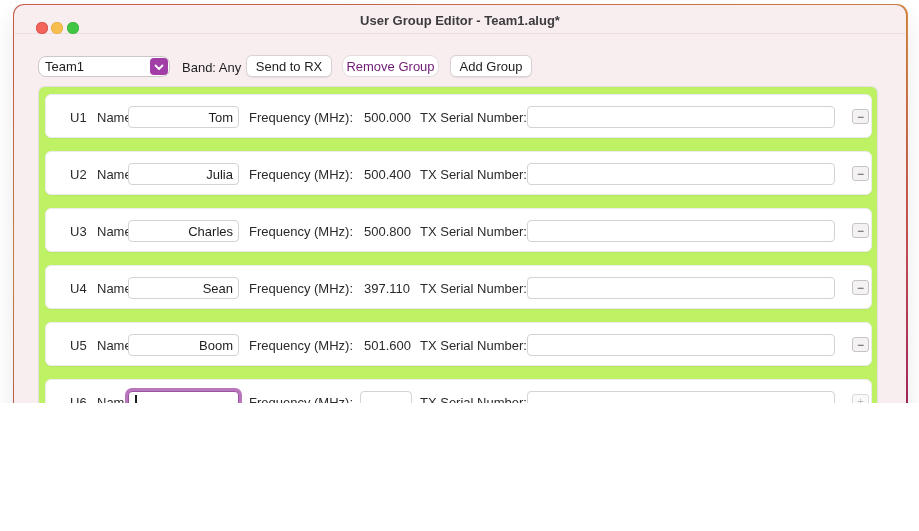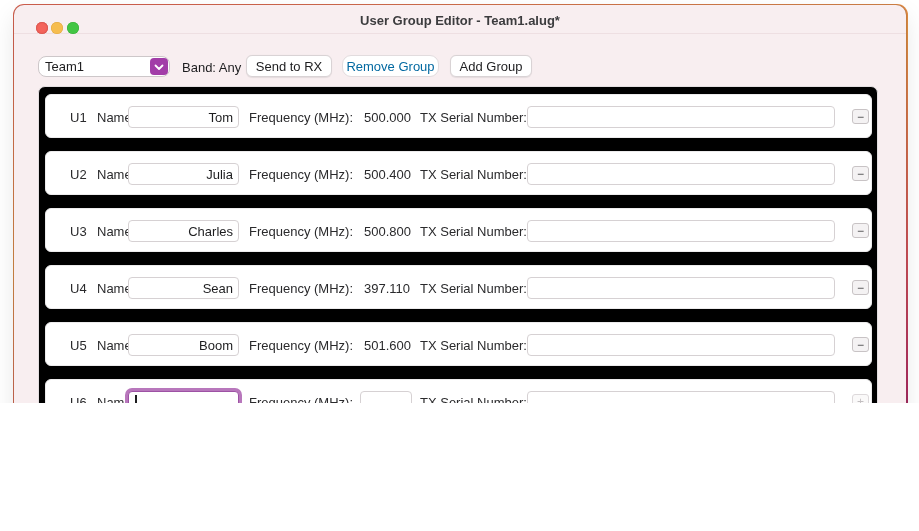--- a/index.html
+++ b/index.html
@@ -25,25 +25,25 @@
   .combo { position:absolute; left:24px; top:51px; width:132px; height:21px; background:#ffffff;
     border:1px solid #cdc7c9; border-radius:8px; }
   .combo input { position:absolute; left:6px; top:0; width:100px; height:19px; border:none; outline:none;
     font-family:"Liberation Sans",sans-serif; font-size:13px; color:#1d1d1f; background:transparent; }
   .combo-btn { position:absolute; right:1px; top:1px; width:18px; height:17px; border:none; border-radius:4px;
     background:#a23da8; display:flex; align-items:center; justify-content:center; cursor:pointer; }
   .band { position:absolute; left:168px; top:55px; font-size:13px; color:#1d1d1f; }
   .tb-btn { position:absolute; top:50px; height:22px; background:#ffffff; border:1px solid #d9d3d5; border-radius:6px;
     font-family:"Liberation Sans",sans-serif; font-size:13px; color:#1d1d1f; box-shadow:0 0.5px 1px rgba(0,0,0,.08); }
   .tb-btn.send   { left:232px; width:86px; }
-  .tb-btn.remove { left:328px; width:97px; color:#0369a1; border-color:#e2dcde; box-shadow:none;border-radius:9px; }
+  .tb-btn.remove { left:328px; width:97px; color:#701a75; border-color:#e2dcde; box-shadow:none;border-radius:9px; }
   .tb-btn.add    { left:436px; width:82px;text-align:center; }
 
   
-  .container { position:absolute; left:24px; top:81px; width:840px; height:412px; background:#000000;
+  .container { position:absolute; left:24px; top:81px; width:840px; height:412px; background:#bef264;
     border:1px solid #e3dee0; border-radius:7px; }
   .row { position:absolute; left:6px; width:827px; height:44px; background:#ffffff;
     border:1px solid #ecebec; border-radius:6px; box-shadow:0 1px 1px rgba(0,0,0,.04); }
   .r0{top:7px}.r1{top:64px}.r2{top:121px}.r3{top:178px}.r4{top:235px}.r5{top:292px}
   .hairline { position:absolute; left:6px; width:827px; height:1px; background:#efeeee; }
   .h0{top:342px}.h1{top:396px}
 
   .row .uid  { position:absolute; left:24px; top:15px; font-size:13px; color:#2a2a2c; }
   .row .lbl  { position:absolute; top:15px; font-size:13px; color:#2a2a2c; white-space:nowrap; }
   .lbl.name-l { left:51px; }

